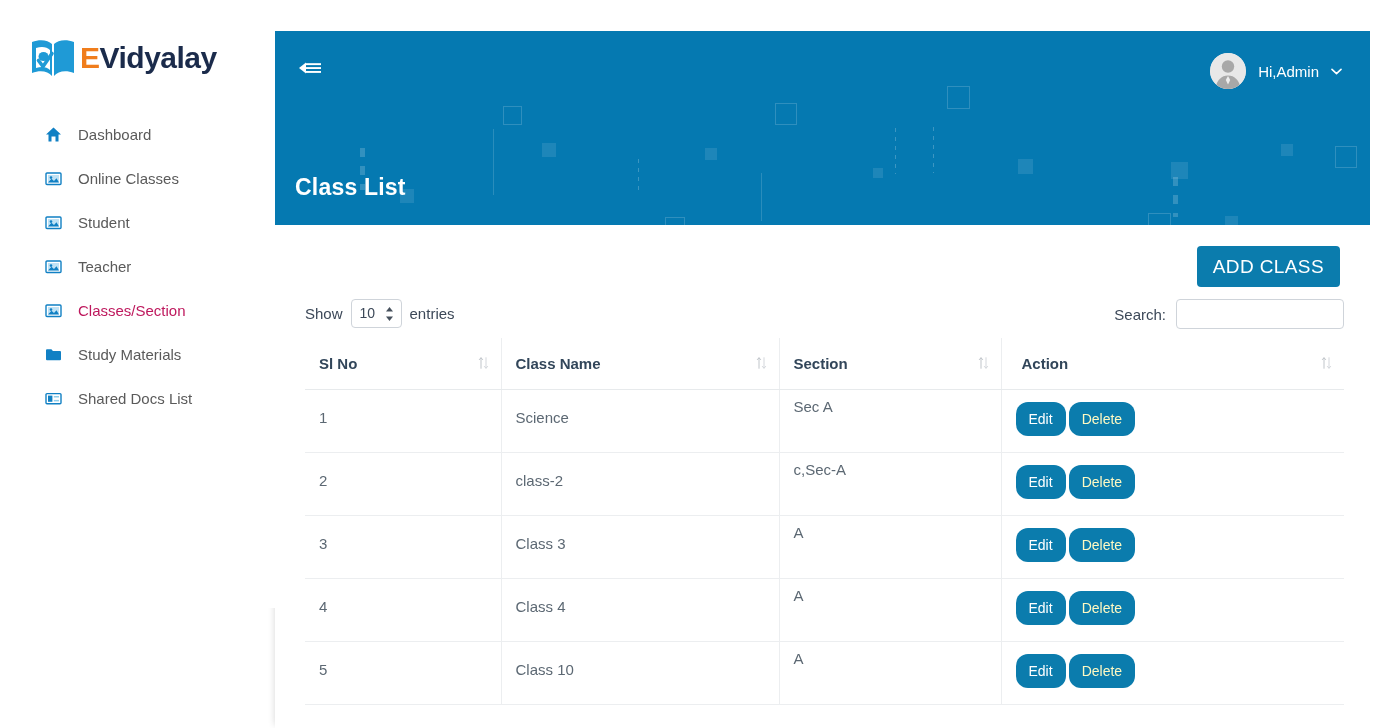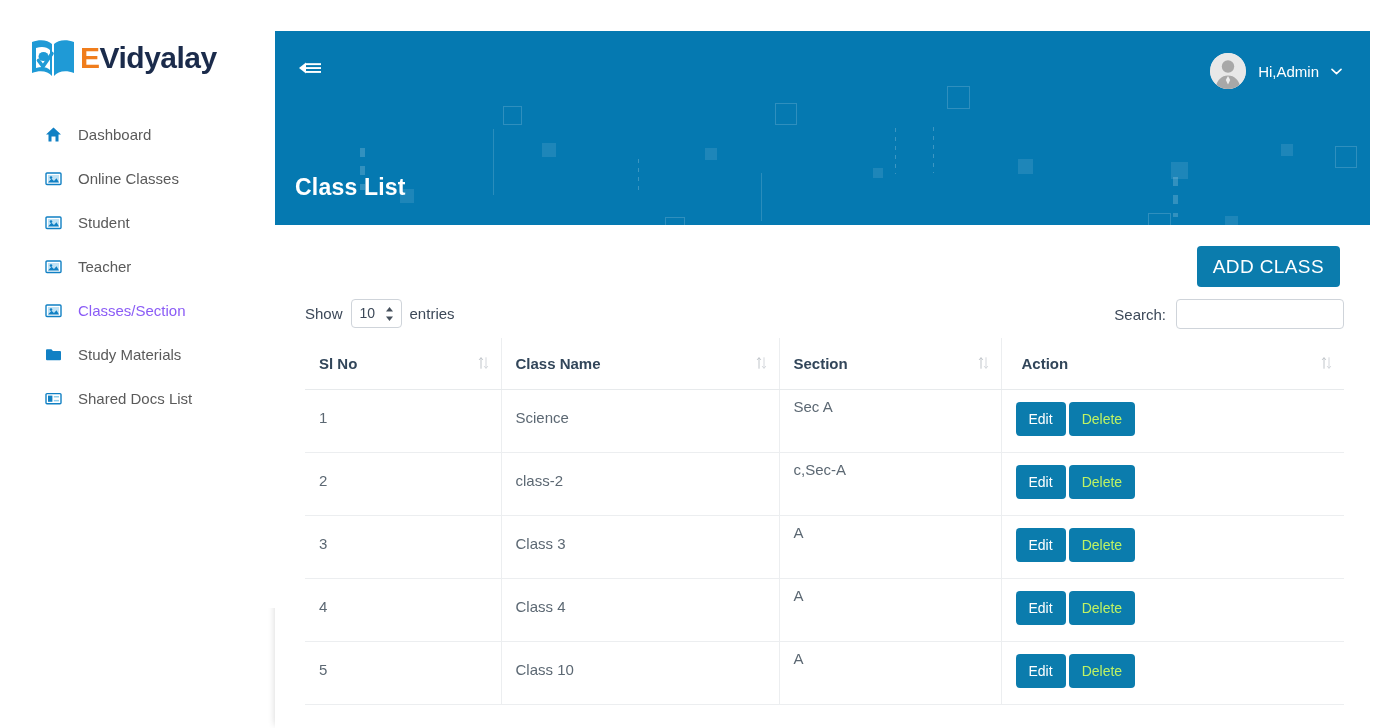--- a/index.html
+++ b/index.html
@@ -51,21 +51,21 @@
     padding-left: 45px;
     gap: 16px;
     cursor: pointer;
     text-decoration: none;
   }
   .nav-label {
     font-size: 15px;
     color: #5a5a5a;
     white-space: nowrap;
   }
-  .nav-item.active .nav-label { color: #8b5cf6; }
+  .nav-item.active .nav-label { color: #be185d; }
   .nav-ico { width: 17px; height: 17px; flex: 0 0 17px; display: block; }
 
   
   .main {
     position: absolute;
     left: 275px; top: 0;
     width: 1125px; height: 728px;
     background: #ffffff;
     box-shadow: -3px 0 7px -3px rgba(0,0,0,0.16);
   }
@@ -234,30 +234,30 @@
     vertical-align: middle;
   }
   table.dt td:last-child { border-right: none; }
   table.dt td.sl { vertical-align: top; padding-top: 19px; }
   table.dt td.cname { vertical-align: top; padding-top: 19px; }
   table.dt td.sect { vertical-align: top; padding-top: 8px; }
   table.dt td.act { vertical-align: top; padding-top: 12px; }
 
   .btn-sm {
     border: none;
-    border-radius: 4px;
+    border-radius: 12px;
     height: 34px;
     padding: 0 13px;
     font-size: 14px;
     cursor: pointer;
     font-family: "Liberation Sans", sans-serif;
     background: #0b7cad;
   }
   .btn-edit { color: #ffffff; }
-  .btn-del { color: #bef264; margin-left: 3px; }
+  .btn-del { color: #fef9c3; margin-left: 3px; }
 
   .col-sl   { width: 196px; }
   .col-name { width: 278px; }
   .col-sect { width: 222px; }
   .col-act  { width: 343px; }
 </style>
 </head>
 <body>
 
 <div id="app">

